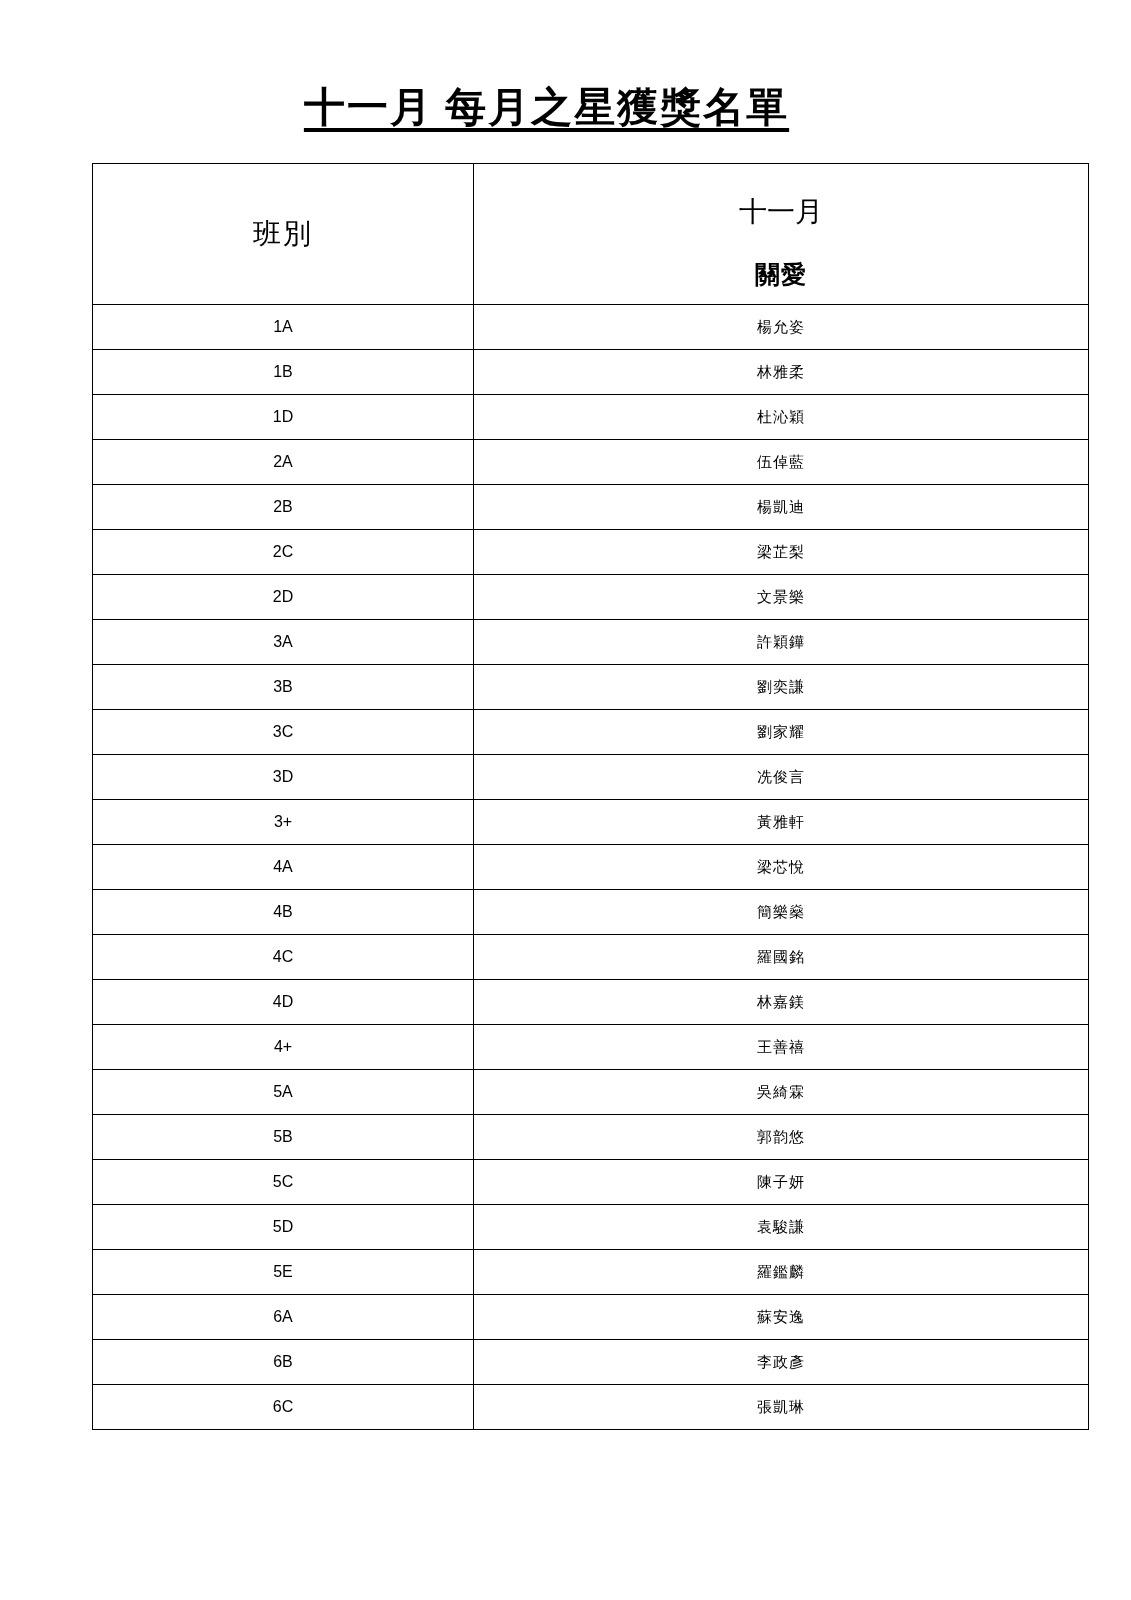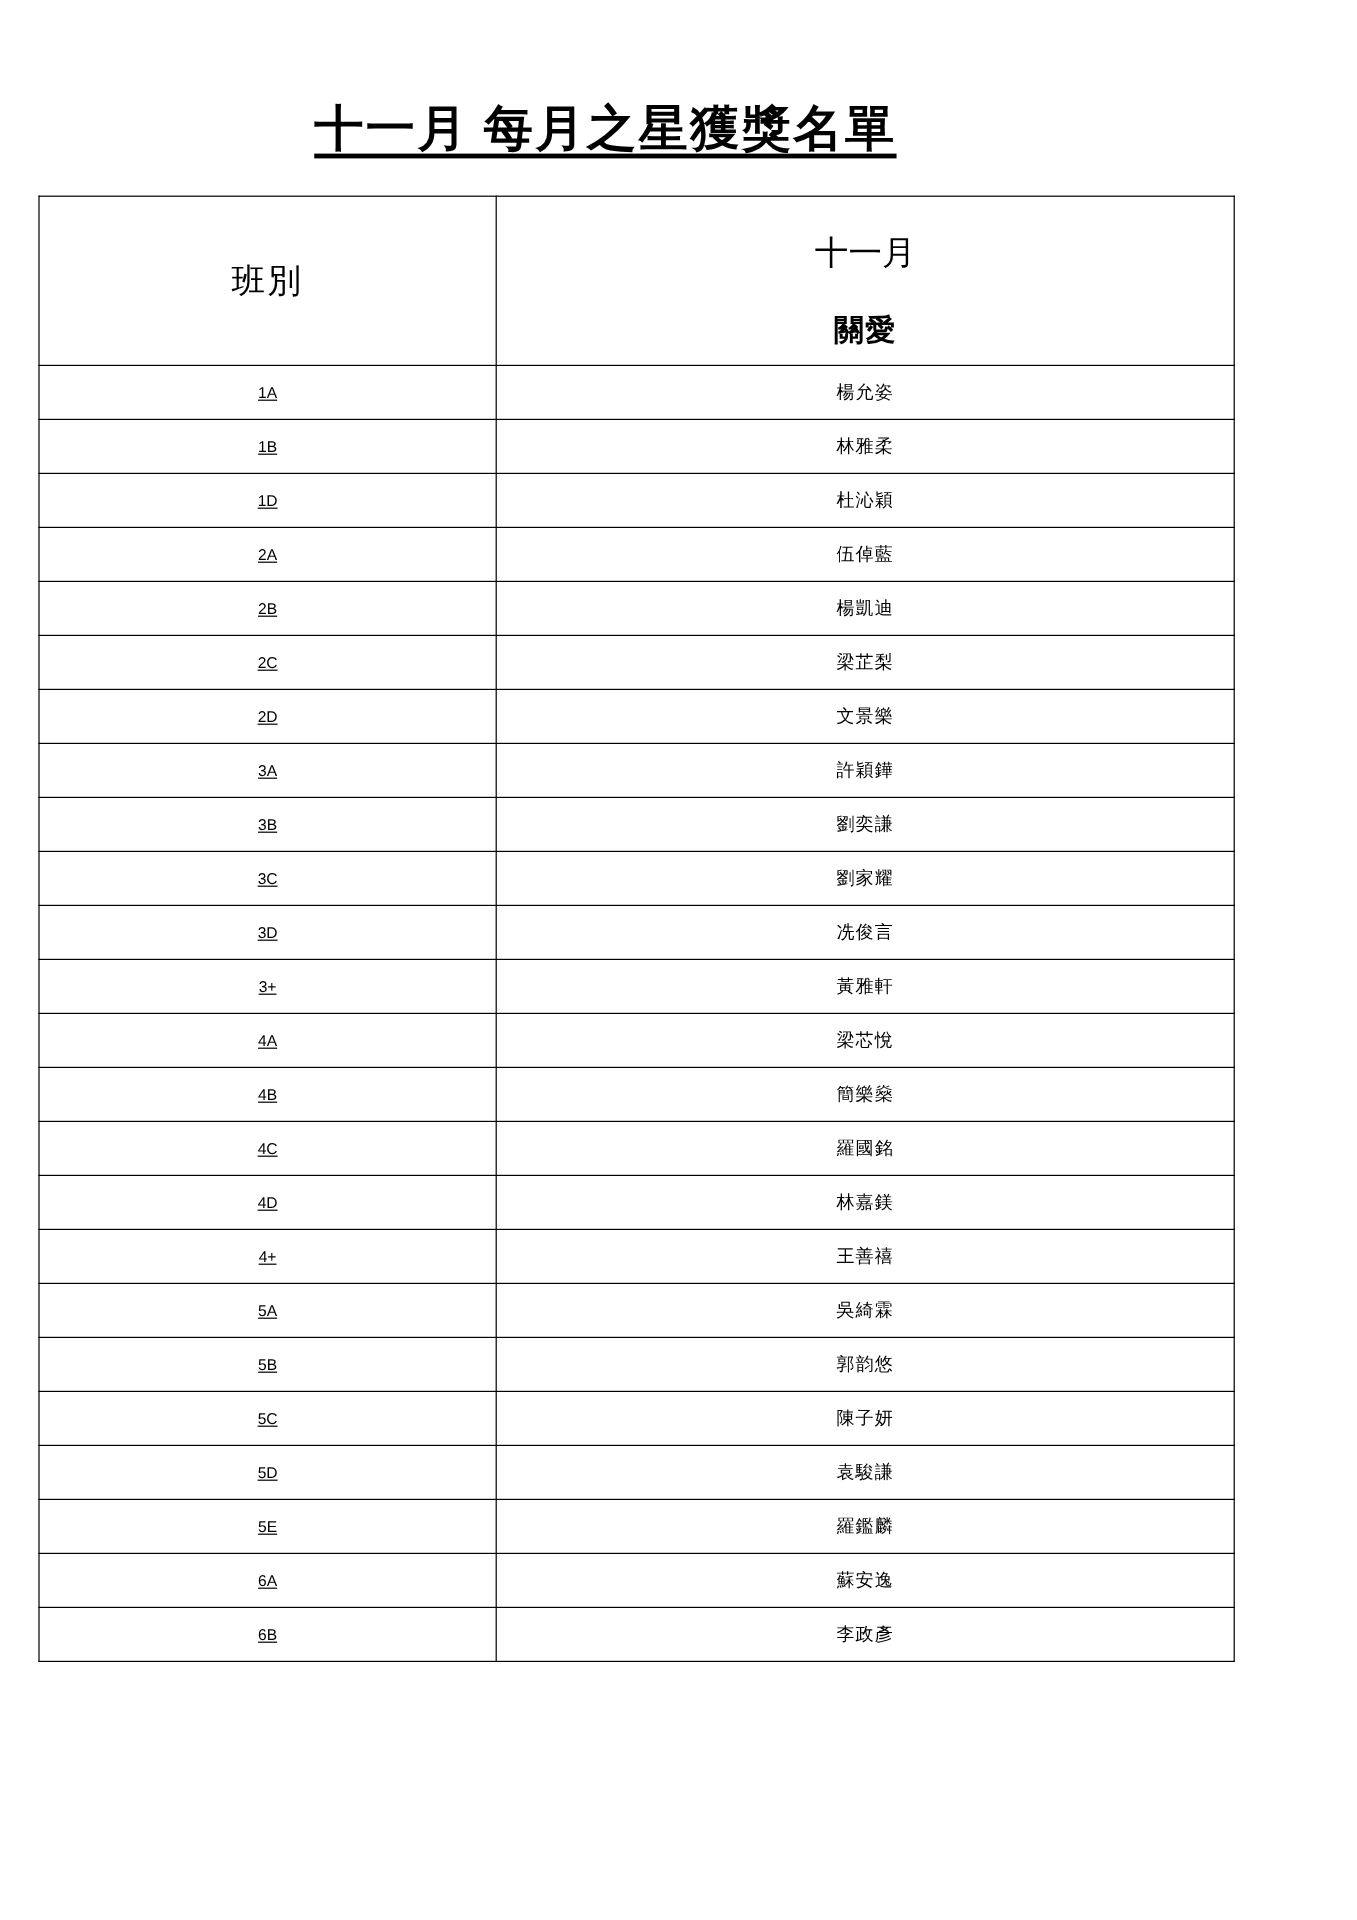--- a/index.html
+++ b/index.html
@@ -13,21 +13,22 @@
     height: 1600px;
     font-family: "Liberation Serif", "DejaVu Serif", serif;
     color: #000000;
     position: relative;
     overflow: hidden;
   }
   .page {
     box-sizing: border-box;
     width: 1045px;
     height: 1600px;
-    padding: 62px 68px 0 32px;
+    padding: 62px 68px 0 68px;
+    margin-left: 24px;
   }
   .doc-title {
     text-align: center;
     font-family: "Liberation Serif", "DejaVu Serif", serif;
     font-size: 41px;
     font-weight: bold;
     letter-spacing: 2px;
     margin: 18px 0 28px 0;
     text-decoration: underline;
     text-underline-offset: 7px;
@@ -65,22 +66,21 @@
     padding-top: 30px;
     letter-spacing: 1px;
   }
   .head-class-label {
     font-size: 28px;
     letter-spacing: 2px;
   }
   td.cls {
     height: 44px;
     font-family: "Liberation Sans", "DejaVu Sans", sans-serif;
-    font-size: 13px;
-    text-decoration: underline;
+    font-size: 16px;
   }
   td.name {
     height: 44px;
     font-family: "Liberation Serif", "DejaVu Serif", serif;
     font-size: 15px;
     letter-spacing: 1px;
   }
 </style>
 </head>
 <body>
@@ -195,16 +195,20 @@
           <td class="name">羅鑑麟</td>
         </tr>
         <tr>
           <td class="cls">6A</td>
           <td class="name">蘇安逸</td>
         </tr>
         <tr>
           <td class="cls">6B</td>
           <td class="name">李政彥</td>
         </tr>
+        <tr>
+          <td class="cls">6C</td>
+          <td class="name">張凱琳</td>
+        </tr>
       </tbody>
   </table>
 
 </div>
 
 </body></html>

